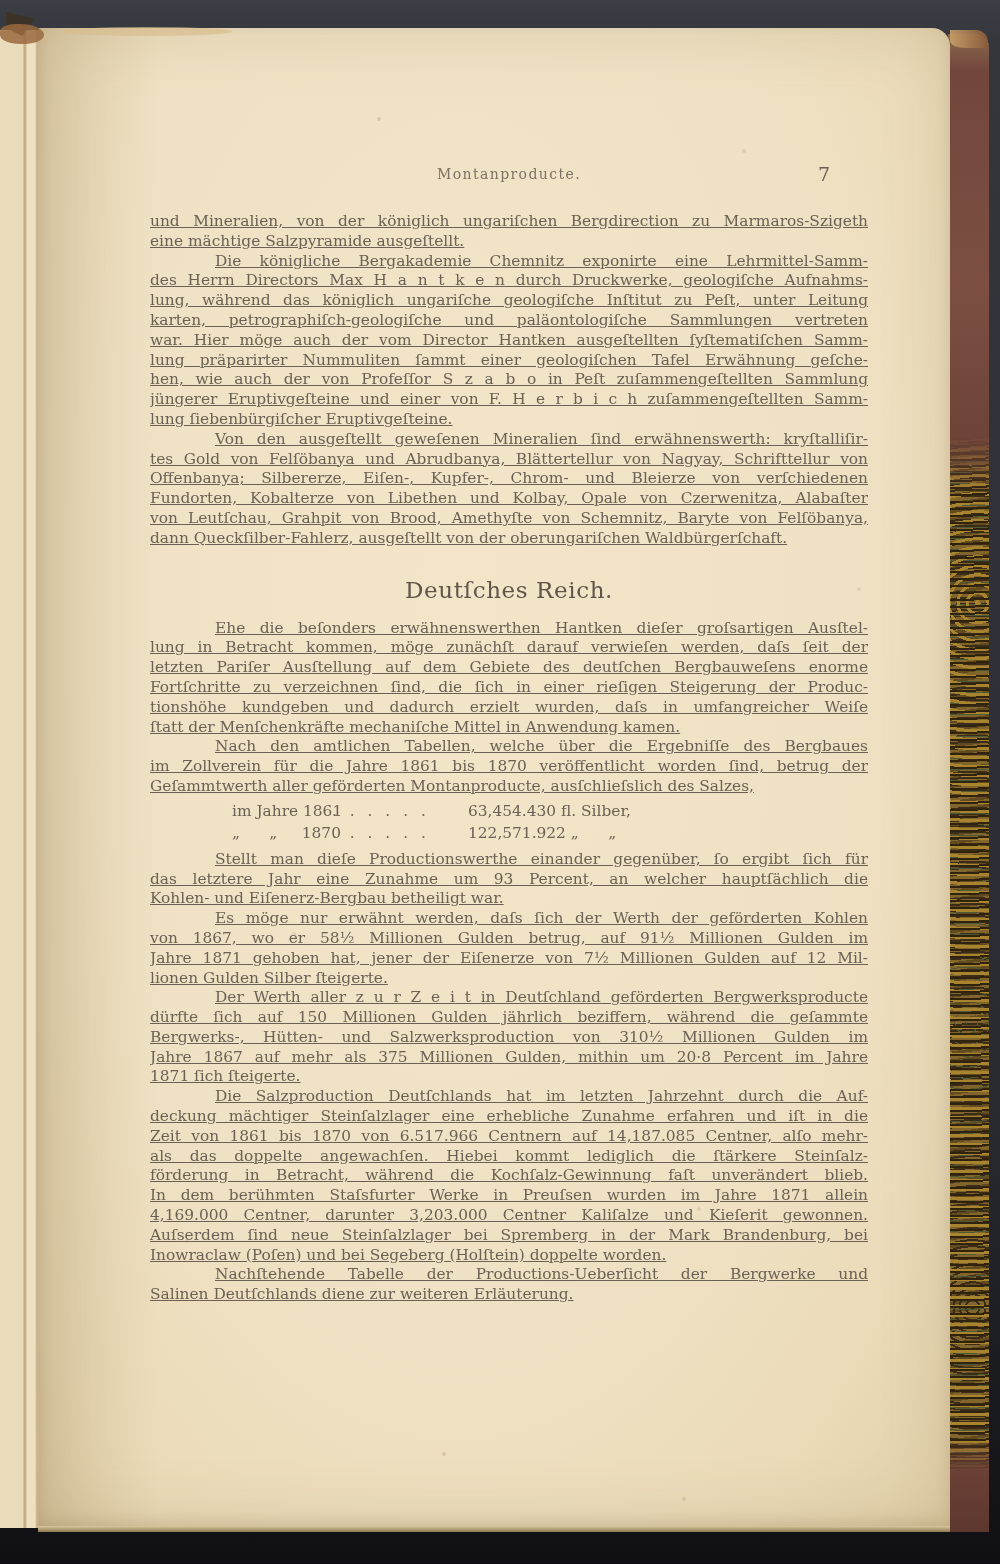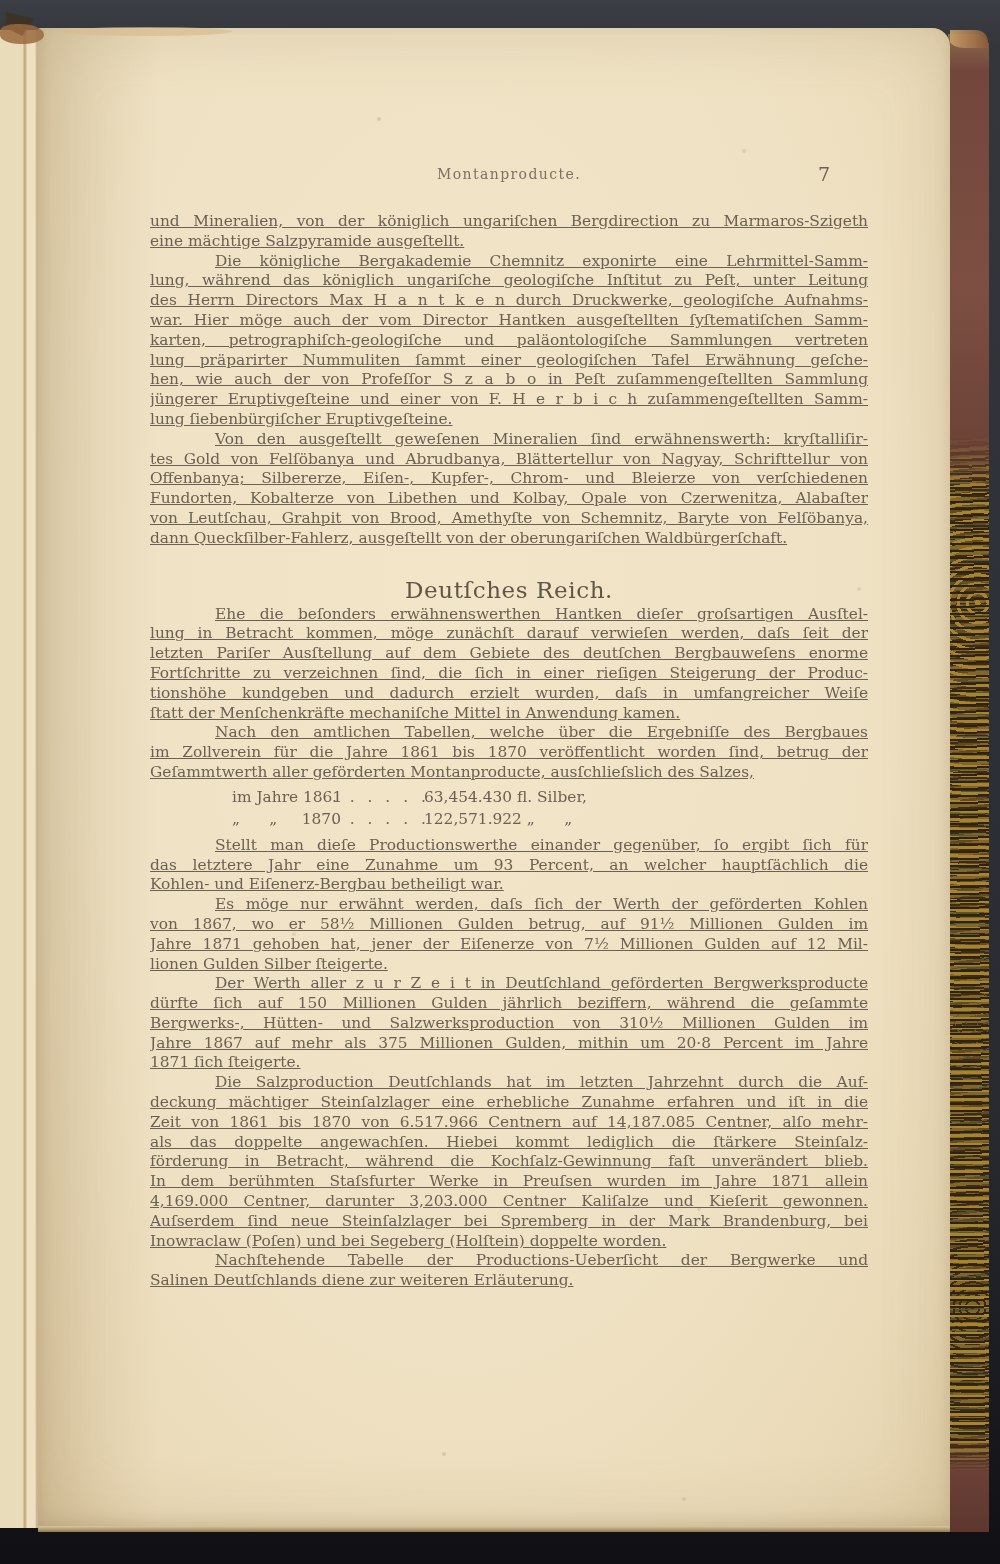--- a/index.html
+++ b/index.html
@@ -68,28 +68,28 @@
   
   .text-flow{
     position:absolute;left:112px;top:184px;width:718px;
     font-size:15.4px;line-height:19.8px;color:#6a6154;text-align:justify;
   }
   .paragraph{margin:0;text-decoration:underline;}
   .line{height:19.8px;overflow:hidden;text-align:justify;text-align-last:justify;}
   .line.last{text-align-last:left;}
   .line.indent{text-indent:65px;}
   .section-heading{
-    margin-top:26px;line-height:30px;height:30px;
+    margin-top:26px;margin-bottom:14px;line-height:30px;height:30px;
     text-align:left;text-align-last:center;font-size:23px;color:#5f564a;letter-spacing:.6px;
   }
   .figures{margin-top:5px;margin-bottom:4px;padding-left:82px;}
   .fig-row{display:flex;height:22px;align-items:baseline;white-space:pre;}
   .fig-label{width:100px;flex:0 0 auto;}
   .fig-dots{width:92px;flex:0 0 auto;word-spacing:8px;color:#6f665a;}
-  .fig-value{flex:0 0 auto;}
+  .fig-value{flex:0 0 auto;margin-left:44px;}
 </style>
 </head>
 <body>
 
 <div class="edge-under"></div>
 
 <div class="cover-strip">
   <div class="cover-leather-top"></div>
   <div class="cover-leather-bottom"></div>
 </div>
@@ -103,24 +103,24 @@
     <span class="page-number">7</span>
   </div>
 
   <div class="text-flow">
       <div class="paragraph">
         <div class="line">und Mineralien, von der königlich ungariſchen Bergdirection zu Marmaros-Szigeth</div>
         <div class="line last">eine mächtige Salzpyramide ausgeſtellt.</div>
       </div>
       <div class="paragraph">
         <div class="line indent">Die königliche Bergakademie Chemnitz exponirte eine Lehrmittel-Samm-</div>
+        <div class="line">des Herrn Directors Max H a n t k e n durch Druckwerke, geologiſche Aufnahms-</div>
         <div class="line">lung, während das königlich ungariſche geologiſche Inſtitut zu Peſt, unter Leitung</div>
-        <div class="line">des Herrn Directors Max H a n t k e n durch Druckwerke, geologiſche Aufnahms-</div>
+        <div class="line">karten, petrographiſch-geologiſche und paläontologiſche Sammlungen vertreten</div>
         <div class="line">war. Hier möge auch der vom Director Hantken ausgeſtellten ſyſtematiſchen Samm-</div>
-        <div class="line">karten, petrographiſch-geologiſche und paläontologiſche Sammlungen vertreten</div>
         <div class="line">lung präparirter Nummuliten ſammt einer geologiſchen Tafel Erwähnung geſche-</div>
         <div class="line">hen, wie auch der von Profeſſor S z a b o in Peſt zuſammengeſtellten Sammlung</div>
         <div class="line">jüngerer Eruptivgeſteine und einer von F. H e r b i c h zuſammengeſtellten Samm-</div>
         <div class="line last">lung ſiebenbürgiſcher Eruptivgeſteine.</div>
       </div>
       <div class="paragraph">
         <div class="line indent">Von den ausgeſtellt geweſenen Mineralien ſind erwähnenswerth: kryſtalliſir-</div>
         <div class="line">tes Gold von Felſöbanya und Abrudbanya, Blättertellur von Nagyay, Schrifttellur von</div>
         <div class="line">Offenbanya; Silbererze, Eiſen-, Kupfer-, Chrom- und Bleierze von verſchiedenen</div>
         <div class="line">Fundorten, Kobalterze von Libethen und Kolbay, Opale von Czerwenitza, Alabaſter</div>

